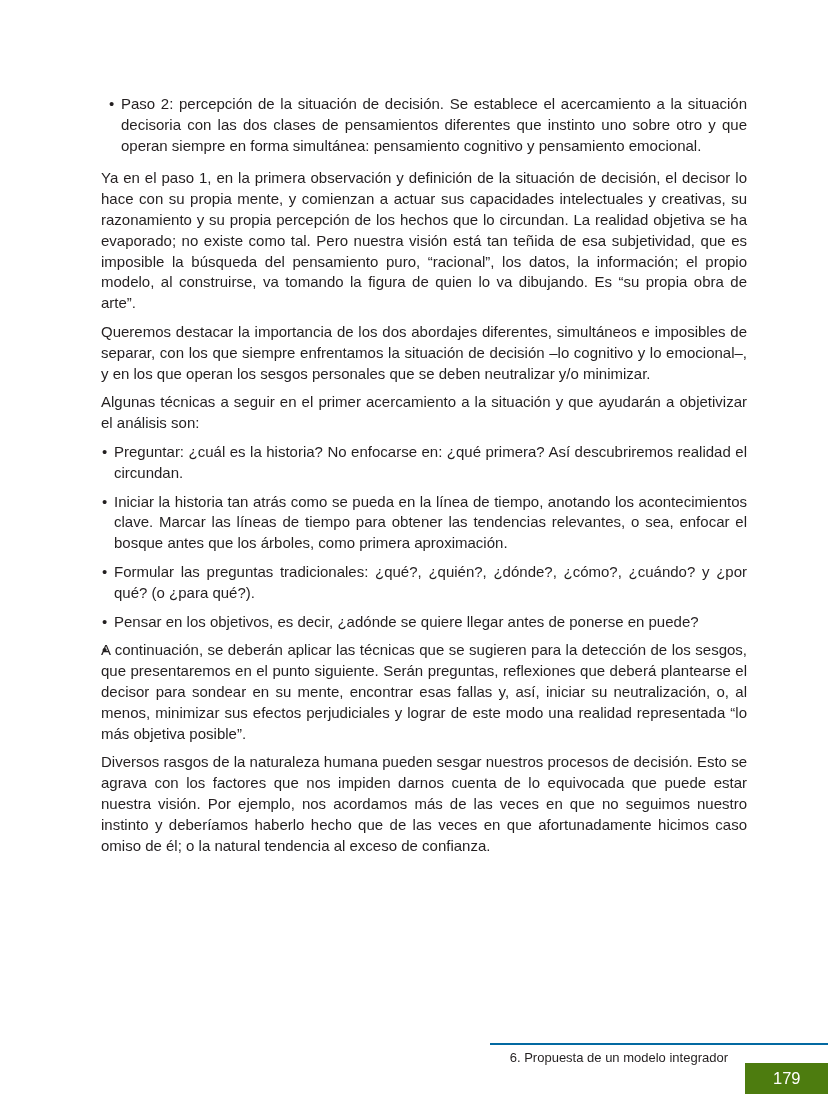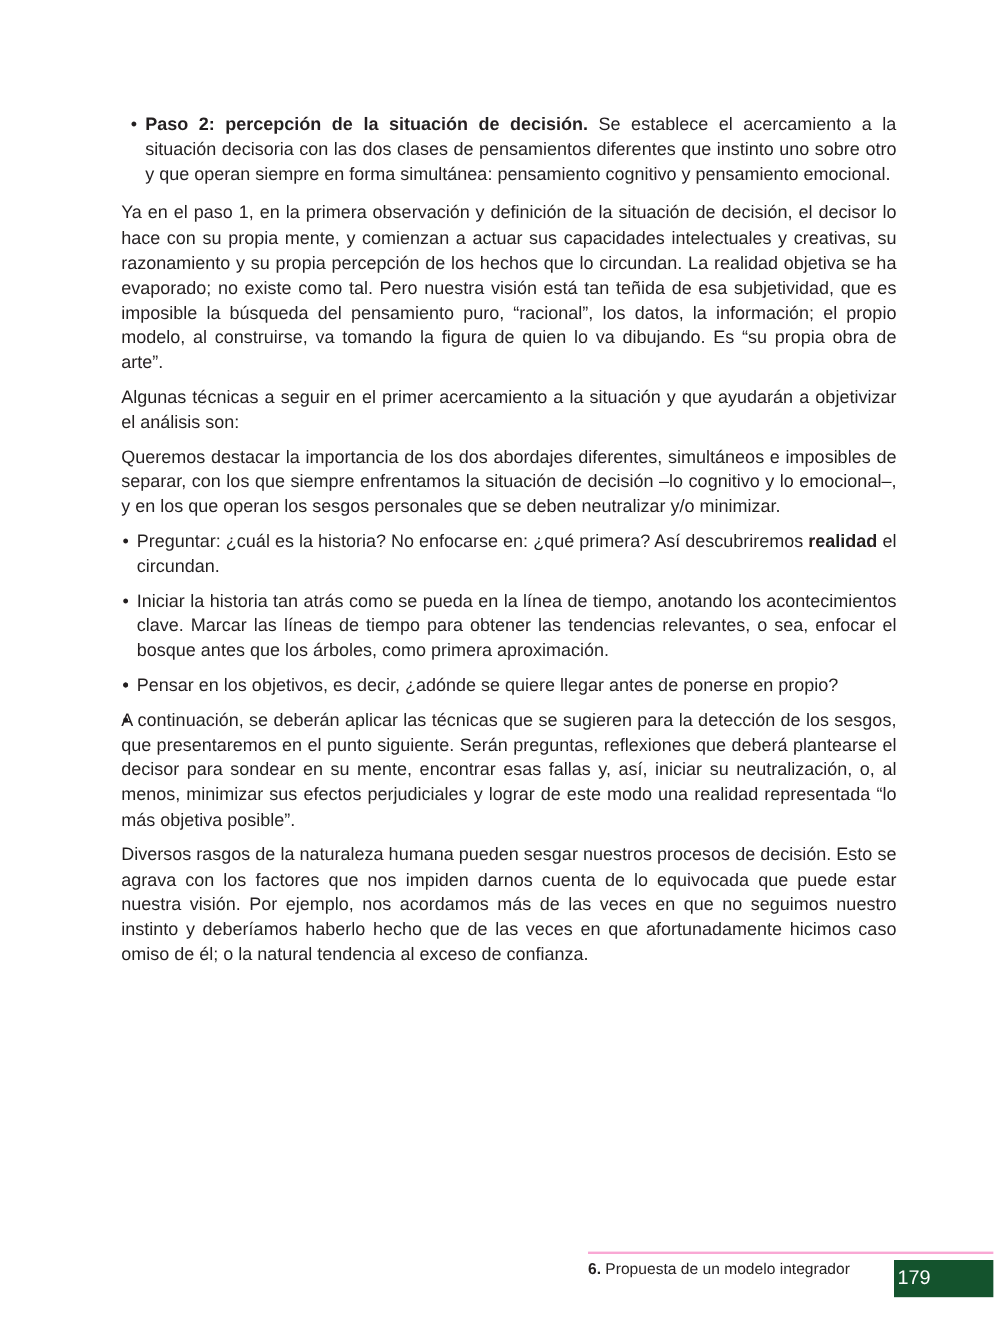--- a/index.html
+++ b/index.html
@@ -53,85 +53,86 @@
   .tech-list li {
     padding-left: 17px;
     margin-bottom: 8px;
   }
   .tech-list .bullet {
     position: absolute;
     left: 5px;
     top: 0;
   }
   .b {
-    font-weight: bold;
+    font-weight: normal;
   }
   .footer {
     position: absolute;
     top: 1043px;
     left: 490px;
     right: 0;
-    border-top: 2px solid #f9a8d4;
+    border-top: 2px solid #0369a1;
     display: flex;
-    justify-content: space-between;
+    justify-content: flex-end;
     align-items: flex-start;
   }
   .chapter-ref {
     font-size: 13px;
     padding-top: 5px;
     margin-right: 17px;
     color: #231f20;
     white-space: nowrap;
   }
   .page-box {
-    margin-top: 5px;
+    margin-top: 18px;
     width: 83px;
     height: 31px;
-    background: #14532d;
+    background: #4d7c0f;
     color: #ffffff;
     font-size: 16.5px;
     display: flex;
     align-items: center;
-    padding-left: 3px;
+    padding-left: 28px;
     box-sizing: border-box;
   }
 </style>
 </head>
 <body>
 
 <div class="content">
 
   <ul class="step-list">
     <li>
       <span class="bullet">•</span>
       <span class="b">Paso 2: percepción de la situación de decisión.</span><span> Se establece el acercamiento a la situación decisoria con las dos clases de pensamientos diferentes que instinto uno sobre otro y que operan siempre en forma simultánea: pensamiento cognitivo y pensamiento emocional.</span>
     </li>
   </ul>
 
   <p>Ya en el paso 1, en la primera observación y definición de la situación de decisión, el decisor lo hace con su propia mente, y comienzan a actuar sus capacidades intelectuales y creativas, su razonamiento y su propia percepción de los hechos que lo circundan. La realidad objetiva se ha evaporado; no existe como tal. Pero nuestra visión está tan teñida de esa subjetividad, que es imposible la búsqueda del pensamiento puro, “racional”, los datos, la información; el propio modelo, al construirse, va tomando la figura de quien lo va dibujando. Es “su propia obra de arte”.</p>
 
+  <p>Queremos destacar la importancia de los dos abordajes diferentes, simultáneos e imposibles de separar, con los que siempre enfrentamos la situación de decisión –lo cognitivo y lo emocional–, y en los que operan los sesgos personales que se deben neutralizar y/o minimizar.</p>
+
   <p>Algunas técnicas a seguir en el primer acercamiento a la situación y que ayudarán a objetivizar el análisis son:</p>
-
-  <p>Queremos destacar la importancia de los dos abordajes diferentes, simultáneos e imposibles de separar, con los que siempre enfrentamos la situación de decisión –lo cognitivo y lo emocional–, y en los que operan los sesgos personales que se deben neutralizar y/o minimizar.</p>
 
   <ul class="tech-list">
     <li>
       <span class="bullet">•</span>
       <span>Preguntar: ¿cuál es la historia? No enfocarse en: ¿qué primera? Así descubriremos </span><span class="b">realidad</span><span> el circundan.</span>
     </li>
     <li>
       <span class="bullet">•</span>
       <span>Iniciar la historia tan atrás como se pueda en la línea de tiempo, anotando los acontecimientos clave. Marcar las líneas de tiempo para obtener las tendencias relevantes, o sea, enfocar el bosque antes que los árboles, como primera aproximación.</span>
     </li>
     <li>
       <span class="bullet">•</span>
+      <span>Formular las preguntas tradicionales: ¿qué?, ¿quién?, ¿dónde?, ¿cómo?, ¿cuándo? y ¿por qué? (o ¿para qué?).</span>
     </li>
     <li>
       <span class="bullet">•</span>
-      <span>Pensar en los objetivos, es decir, ¿adónde se quiere llegar antes de ponerse en propio?</span>
+      <span>Pensar en los objetivos, es decir, ¿adónde se quiere llegar antes de ponerse en puede?</span>
     </li>
     <li>
       <span class="bullet">•</span>
     </li>
   </ul>
 
   <p>A continuación, se deberán aplicar las técnicas que se sugieren para la detección de los sesgos, que presentaremos en el punto siguiente. Serán preguntas, reflexiones que deberá plantearse el decisor para sondear en su mente, encontrar esas fallas y, así, iniciar su neutralización, o, al menos, minimizar sus efectos perjudiciales y lograr de este modo una realidad representada “lo más objetiva posible”.</p>
 
   <p>Diversos rasgos de la naturaleza humana pueden sesgar nuestros procesos de decisión. Esto se agrava con los factores que nos impiden darnos cuenta de lo equivocada que puede estar nuestra visión. Por ejemplo, nos acordamos más de las veces en que no seguimos nuestro instinto y deberíamos haberlo hecho que de las veces en que afortunadamente hicimos caso omiso de él; o la natural tendencia al exceso de confianza.</p>
 

